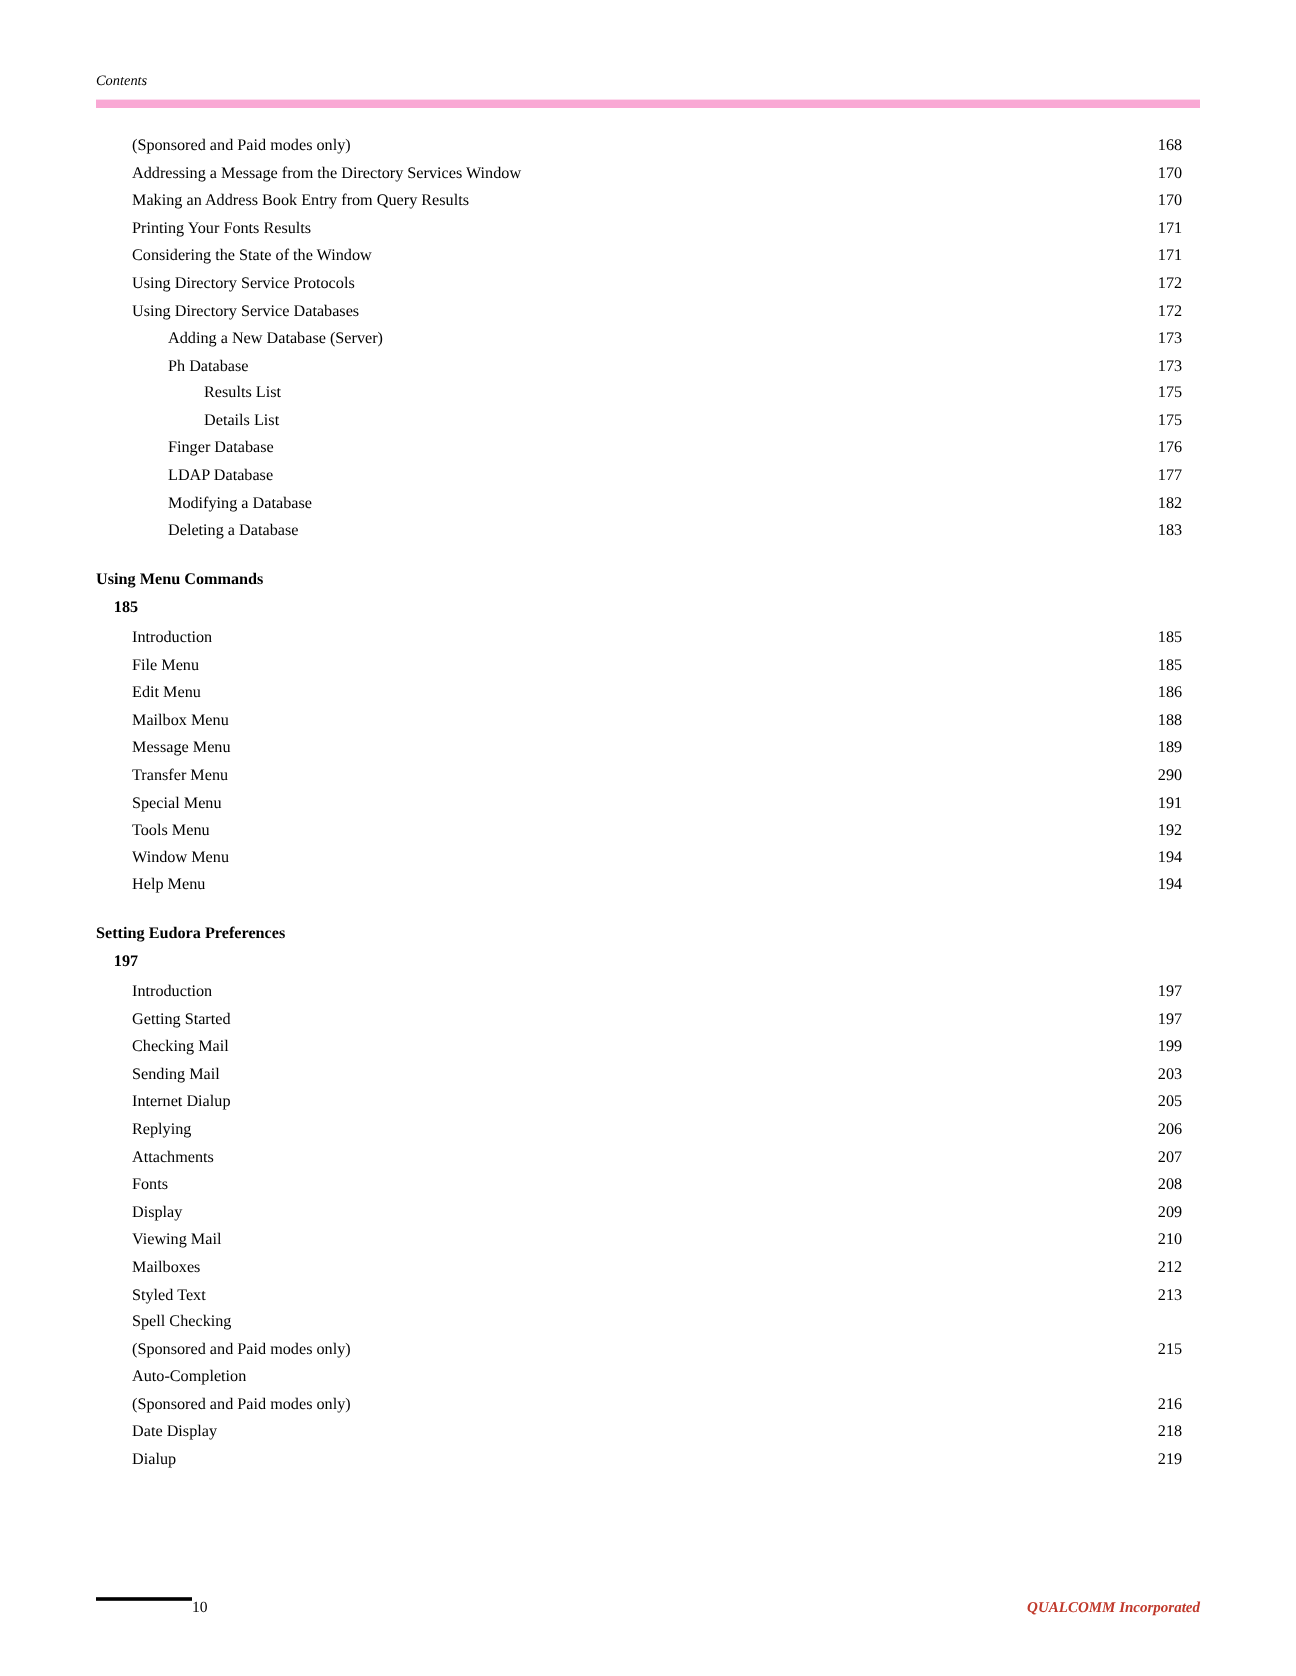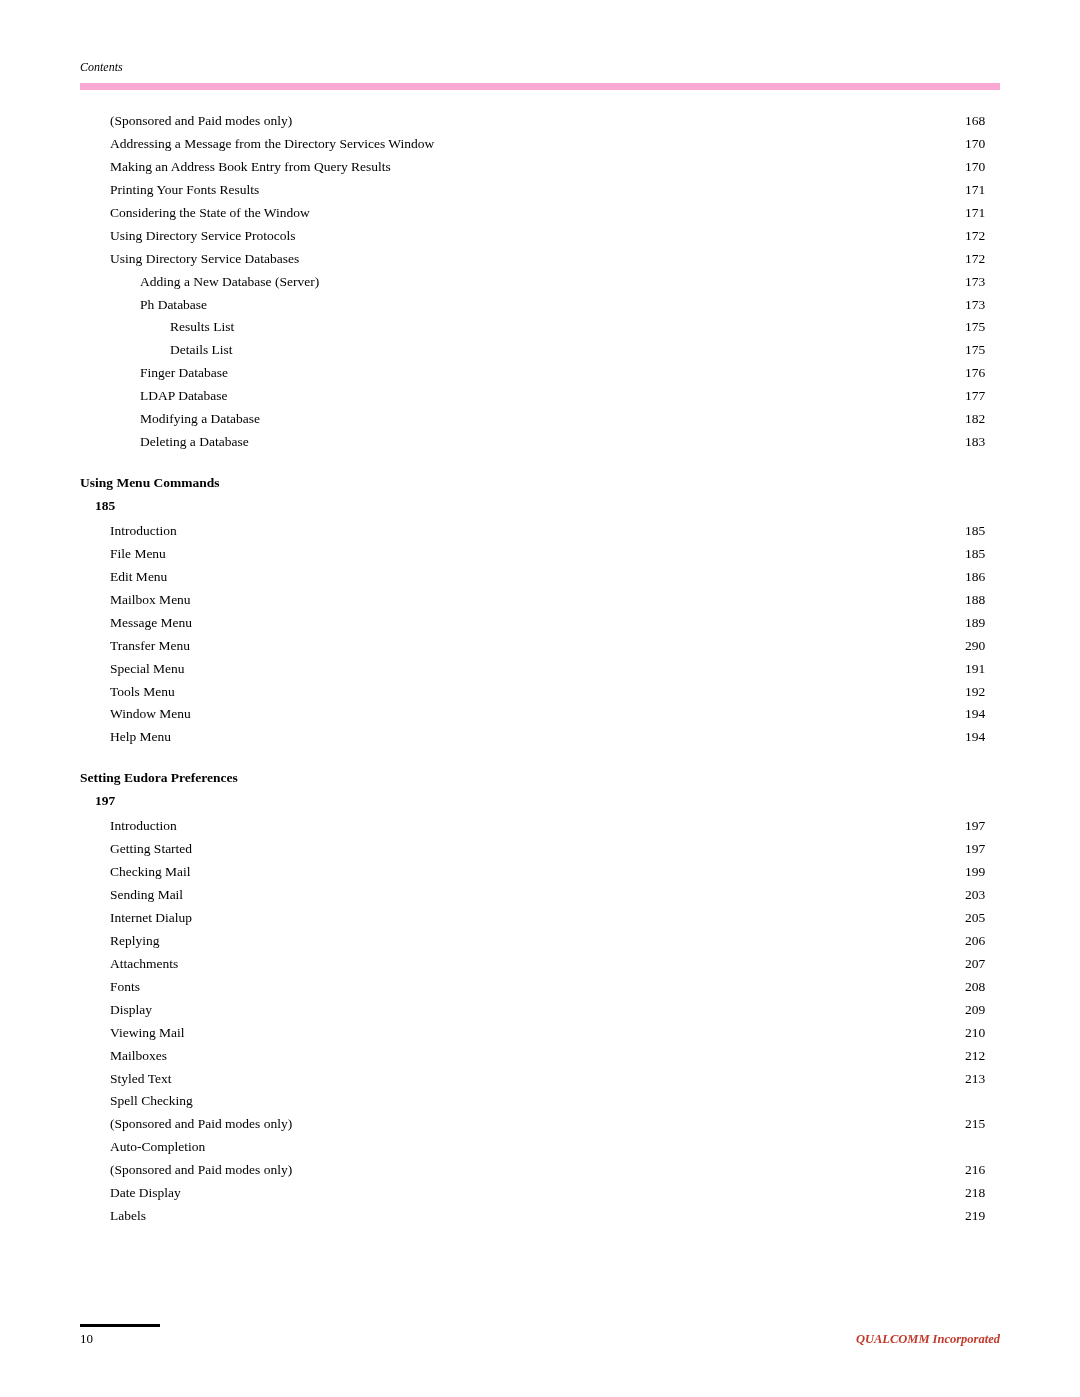--- a/index.html
+++ b/index.html
@@ -55,21 +55,21 @@
       position: absolute;
       bottom: 50px;
       left: 80px;
       right: 80px;
       display: flex;
       justify-content: space-between;
       align-items: flex-end;
     }
     .footer-left {
       display: flex;
-      flex-direction: column;
+      flex-direction: row;
       align-items: flex-start;
     }
     .footer-rule {
       width: 80px;
       height: 3px;
       background: #000;
       margin-bottom: 4px;
     }
     .footer-page {
       font-size: 13px;
@@ -263,21 +263,21 @@
       </div>
       <div class="toc-entry">
         <span class="entry-text indent-1">(Sponsored and Paid modes only)</span>
         <span class="entry-page">216</span>
       </div>
       <div class="toc-entry">
         <span class="entry-text indent-1">Date Display</span>
         <span class="entry-page">218</span>
       </div>
       <div class="toc-entry">
-        <span class="entry-text indent-1">Labels</span>
+        <span class="entry-text indent-1">Dialup</span>
         <span class="entry-page">219</span>
       </div>
     </div>
 
   <div class="footer">
     <div class="footer-left">
       <div class="footer-rule"></div>
       <span class="footer-page">10</span>
     </div>
     <span class="footer-brand">QUALCOMM Incorporated</span>

